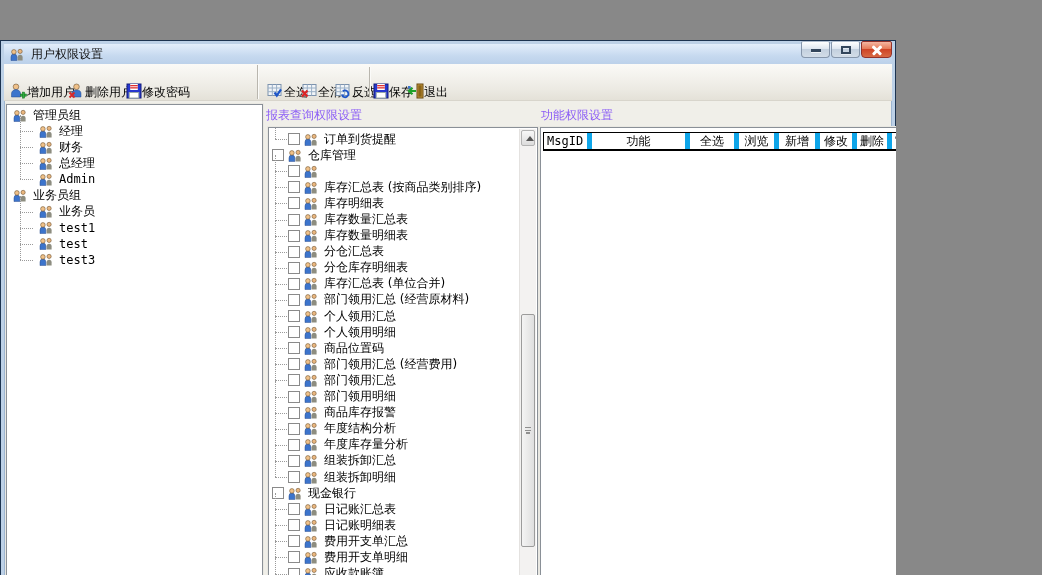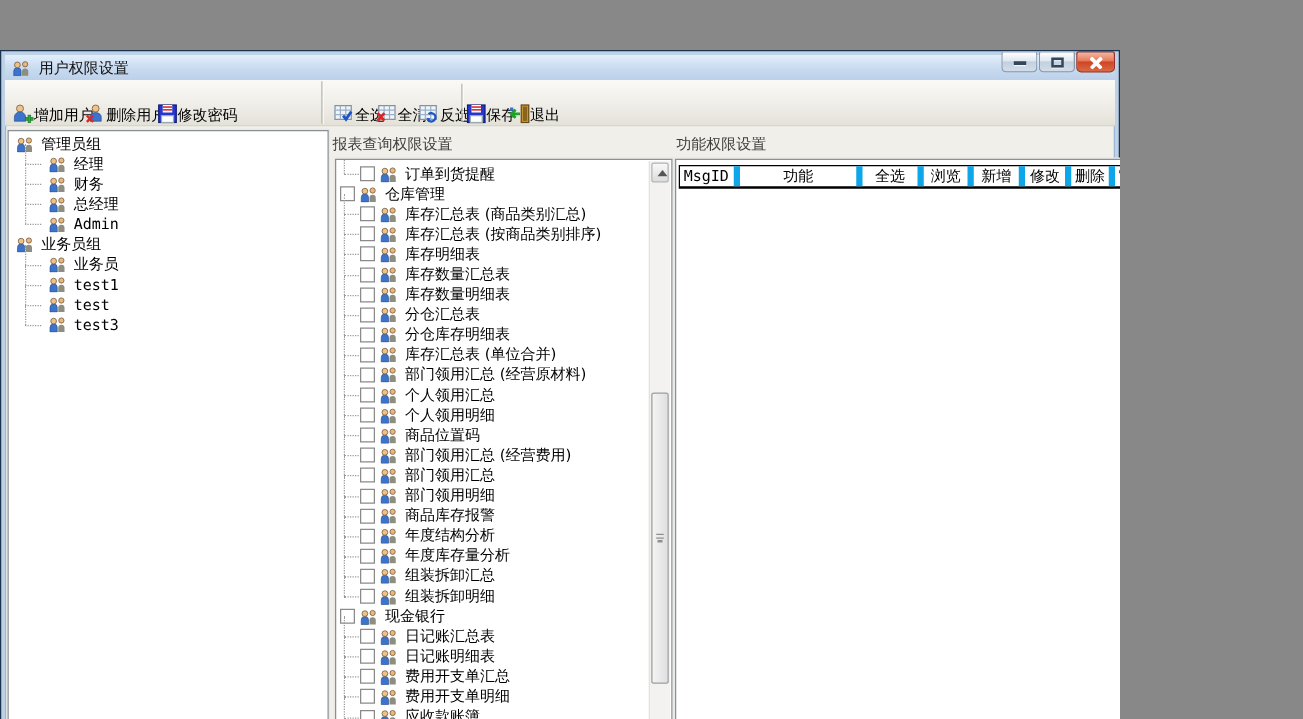--- a/index.html
+++ b/index.html
@@ -41,21 +41,21 @@
   }
   .tb-sep-main{position:absolute;left:253px;top:1px;bottom:1px;width:1px;background:#b9b6ae;box-shadow:1px 0 0 #fbfbf9;}
   .tb-sep{position:absolute;top:3px;bottom:3px;width:1px;background:#b9b6ae;box-shadow:1px 0 0 #fbfbf9;}
   .tbtn{
     position:absolute;top:2px;height:33px;display:flex;
     align-items:flex-end;justify-content:flex-start;cursor:default;
   }
   .tbtn .ticon{height:17px;display:flex;align-items:center;}
   .tbtn .tlabel{line-height:14px;white-space:nowrap;}
   
-  .panel-label{position:absolute;color:#404040;white-space:nowrap;}
+  .panel-label{position:absolute;color:#8b5cf6;white-space:nowrap;}
   .sunken{
     position:absolute;background:#fff;border:1px solid #8a9097;
     box-shadow:0 0 0 1px #e9e8e2;
   }
   
   .tree{left:6px;top:64px;width:257px;height:503px;padding-top:2px;overflow:hidden;}
   .trow{height:16.1px;display:flex;align-items:center;white-space:nowrap;cursor:default;}
   .trow.lvl0{padding-left:2px;}
   .trow.lvl1{padding-left:28px;position:relative;}
   .trow.lvl1::before{content:"";position:absolute;left:13px;top:50%;width:13px;border-top:1px dotted #9a9a9a;}
@@ -359,21 +359,20 @@
         <div class="lrow lvl1">
           <span class="cb"></span>
           <span class="pic">
             <svg width="16" height="13" viewBox="0 0 16 13">
               <path d="M8.6 12.6 v-3.4 a2.5 2.5 0 0 1 5 0 v3.4 z" fill="#8d8d80"></path>
               <circle cx="11.1" cy="3.4" r="2.1" fill="#eab67e" stroke="#6e5433" stroke-width="0.6"></circle>
               <path d="M2 12.6 v-3.6 a2.9 2.9 0 0 1 5.8 0 v3.6 z" fill="#3c74cc" stroke="#24498a" stroke-width="0.5"></path>
               <circle cx="4.9" cy="3.9" r="2.3" fill="#f0c189" stroke="#6e5433" stroke-width="0.6"></circle>
             </svg>
           </span>
-          <span class="lab">库存汇总表 (商品类别汇总)</span>
         </div>
         <div class="lrow lvl1">
           <span class="cb"></span>
           <span class="pic">
             <svg width="16" height="13" viewBox="0 0 16 13">
               <path d="M8.6 12.6 v-3.4 a2.5 2.5 0 0 1 5 0 v3.4 z" fill="#8d8d80"></path>
               <circle cx="11.1" cy="3.4" r="2.1" fill="#eab67e" stroke="#6e5433" stroke-width="0.6"></circle>
               <path d="M2 12.6 v-3.6 a2.9 2.9 0 0 1 5.8 0 v3.6 z" fill="#3c74cc" stroke="#24498a" stroke-width="0.5"></path>
               <circle cx="4.9" cy="3.9" r="2.3" fill="#f0c189" stroke="#6e5433" stroke-width="0.6"></circle>
             </svg>

